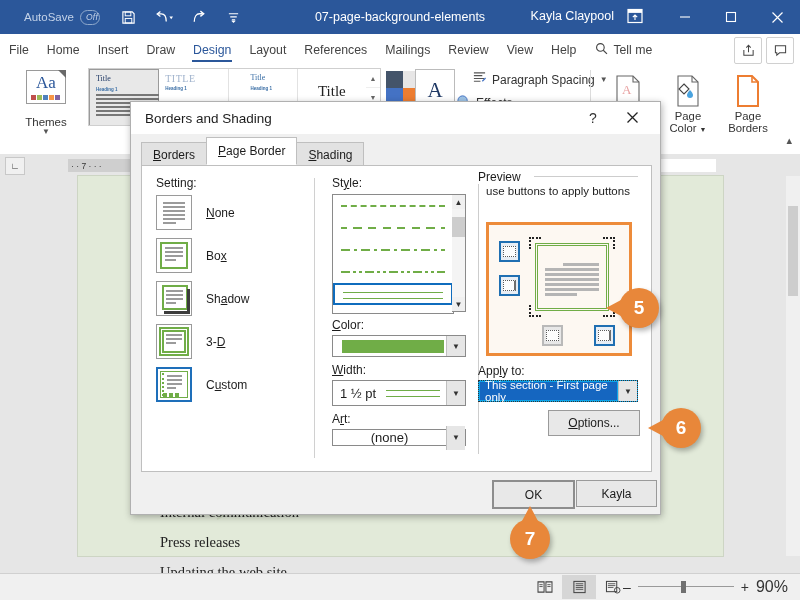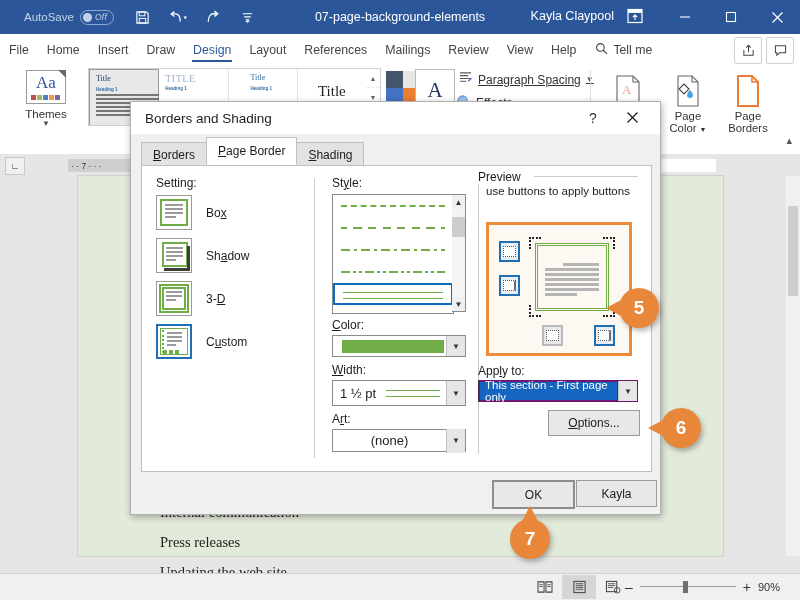--- a/index.html
+++ b/index.html
@@ -15,21 +15,21 @@
   .titlebar {
     position: absolute; left: 0; top: 0; width: 800px; height: 34px;
     background: #2b579a; color: #ffffff;
     display: flex; align-items: center;
   }
   .autosave {
     display: flex; align-items: center; gap: 6px;
     margin-left: 24px; color: #c3d2e8; font-size: 11.5px;
   }
   .toggle-pill {
-    width: 34px; height: 15px; border-radius: 8px;
+    width: 20px; height: 15px; border-radius: 8px;
     border: 1px solid #8fa9cc; display: flex; align-items: center;
     padding: 0 2px; box-sizing: border-box; gap: 3px; font-style: italic;
   }
   .toggle-knob { width: 9px; height: 9px; border-radius: 50%; background: #c3d2e8; }
   .toggle-off { font-size: 8.5px; color: #c3d2e8; letter-spacing: .3px; }
   .qat { display: flex; align-items: center; gap: 13px; margin-left: 18px; }
   .qat-btn { width: 22px; height: 22px; display: flex; align-items: center; justify-content: center; color: #fff; }
   .qat-btn svg { display: block; }
   .doctitle {
     position: absolute; left: 0; right: 0; text-align: center;
@@ -65,21 +65,21 @@
     display: flex; align-items: center; justify-content: center; background: #fff;
   }
 
   
   .ribbon {
     position: absolute; left: 0; top: 66px; width: 800px; height: 88px;
     background: #ffffff; border-bottom: 1px solid #d4d4d4;
   }
   .grp-themes { position: absolute; left: 10px; top: 2px; width: 72px; text-align: center; }
   .themes-icon {
-    width: 40px; height: 34px; margin: 2px auto 4px; border: 1px solid #9a9a9a;
+    width: 40px; height: 34px; margin: 2px auto 12px; border: 1px solid #9a9a9a;
     background: #fff; position: relative; box-sizing: border-box;
   }
   .themes-icon .aa { font-size: 17px; color: #2b579a; line-height: 24px; font-family: "Liberation Serif", serif; }
   .themes-icon .swatches { position: absolute; left: 4px; bottom: 3px; display: flex; gap: 1px; }
   .themes-icon .swatches i { width: 5px; height: 5px; display: block; }
   .themes-icon .fold {
     position: absolute; right: -1px; top: -1px; width: 0; height: 0;
     border-left: 8px solid transparent; border-top: 8px solid #6a6a6a;
   }
   .grp-themes .lbl { font-size: 11.5px; color: #333; margin-top: 3px; }
@@ -101,21 +101,21 @@
   .sg-body i { display: block; height: 2px; background: #777; margin-bottom: 2px; }
   .sg-scroll { position: absolute; left: 366px; top: 2px; width: 14px; height: 56px; border: 1px solid #cfcfcf; border-left: none; background: #fff; }
   .sg-scroll div { height: 18px; display: flex; align-items: center; justify-content: center; font-size: 7px; color: #666; border-bottom: 1px solid #eee; }
 
   .colorblock { position: absolute; left: 386px; top: 5px; width: 34px; height: 34px; display: grid; grid-template-columns: 17px 17px; grid-template-rows: 17px 17px; }
   .bigA {
     position: absolute; left: 415px; top: 3px; width: 38px; height: 40px;
     border: 1px solid #bbb; background: #fff; display: flex; align-items: center; justify-content: center;
     font-size: 21px; font-family: "Liberation Serif", serif; color: #1f3864;
   }
-  .para-spacing { position: absolute; left: 458px; top: 5px; font-size: 12px; color: #333; display: flex; align-items: center; gap: 5px; text-decoration: underline; }
+  .para-spacing { position: absolute; left: 472px; top: 5px; font-size: 12px; color: #333; display: flex; align-items: center; gap: 5px; }
   .effects { position: absolute; left: 456px; top: 28px; font-size: 12px; color: #333; display: flex; align-items: center; gap: 5px; }
   .ribbon-sep { position: absolute; top: 4px; width: 1px; height: 74px; background: #dcdcdc; }
 
   .bg-grp { position: absolute; left: 600px; top: 2px; display: flex; gap: 4px; }
   .bg-btn { width: 56px; text-align: center; }
   .bg-btn .gl { height: 40px; display: flex; align-items: flex-end; justify-content: center; padding-bottom: 2px; }
   .bg-btn .bl { font-size: 11.3px; color: #333; line-height: 12px; }
   .bg-grp-name { position: absolute; left: 600px; top: 70px; font-size: 11px; color: #555; }
   .ribbon-collapse { position: absolute; right: 8px; top: 68px; font-size: 11px; color: #555; }
 
@@ -164,21 +164,21 @@
     position: absolute; left: 0; bottom: 0; width: 800px; height: 26px;
     background: #f0f0f0; border-top: 1px solid #d0d0d0; display: flex; align-items: center;
   }
   .viewbtns { position: absolute; right: 170px; display: flex; gap: 0; }
   .viewbtn { width: 34px; height: 24px; display: flex; align-items: center; justify-content: center; }
   .viewbtn.active { background: #d6d6d6; }
   .zoomctl { position: absolute; right: 12px; display: flex; align-items: center; gap: 7px; }
   .zoom-slider { width: 96px; height: 14px; position: relative; }
   .zoom-slider .bar { position: absolute; left: 0; right: 0; top: 6px; height: 1px; background: #9a9a9a; }
   .zoom-slider .knob { position: absolute; left: 43px; top: 1px; width: 5px; height: 12px; background: #707070; }
-  .zoom-pct { font-size: 11px; color: #333; min-width: 30px; text-align: left; }
+  .zoom-pct { font-size: 16px; color: #333; min-width: 30px; text-align: right; }
 
   
   .dialog {
     position: absolute; left: 130px; top: 101px; width: 529px; height: 412px;
     background: #ffffff; border: 1px solid #b0b0b0; box-shadow: 1px 2px 7px rgba(0,0,0,.3);
   }
   .dlg-title {
     position: absolute; left: 0; top: 0; width: 100%; height: 32px; background: #fff;
     display: flex; align-items: center;
   }
@@ -266,21 +266,21 @@
   .page-mock .gborder {
     position: absolute; left: 2px; top: 2px; right: 2px; bottom: 2px;
     border: 1px solid #70ad47; box-shadow: inset 0 0 0 1px #fdf8f2, inset 0 0 0 2px #70ad47;
   }
   .page-mock .txt { position: absolute; left: 12px; top: 22px; width: 54px; }
   .page-mock .txt i { display: block; height: 3px; background: #b5b5b5; margin-bottom: 2px; }
 
   .applyto-lbl { position: absolute; left: 336px; top: 198px; font-size: 12px; color: #1c1c1c; }
   .applyto {
     position: absolute; left: 336px; top: 214px; width: 160px; height: 22px;
-    border: 1px dotted #333; background: #701a75; box-sizing: border-box; display: flex;
+    border: 1px dotted #333; background: #0ea5e9; box-sizing: border-box; display: flex;
   }
   .applyto .sel-val {
     flex: 1; background: #1566c0; color: #fff; font-size: 11.5px;
     display: flex; align-items: center; padding-left: 5px; margin: 1px;
   }
   .applyto .arrow { width: 18px; background: #e6e6e6; border-left: 1px solid #c0c0c0; display: flex; align-items: center; justify-content: center; font-size: 8px; color: #333; }
   .optbtn {
     position: absolute; left: 406px; top: 244px; width: 90px; height: 24px;
     border: 1px solid #9a9a9a; background: #e8e8e8; font-size: 12px; color: #1c1c1c;
     display: flex; align-items: center; justify-content: center;
@@ -616,20 +616,33 @@
         <div class="dtab"><span class="u">B</span>orders</div>
         <div class="dtab active"><span class="u">P</span>age Border</div>
         <div class="dtab"><span class="u">S</span>hading</div>
       </div>
 
       <div class="panel">
 
         <div class="sec-label" style="left:14px; top:10px;">Setting:</div>
         <div class="setting-list">
 
+          <div class="setting-item">
+            <div class="set-ico">
+              <div class="mini-lines">
+                  <i></i>
+                  <i></i>
+                  <i></i>
+                  <i></i>
+                  <i></i>
+                  <i></i>
+                </div>
+            </div>
+            <div class="set-txt"><span class="u">N</span>one</div>
+          </div>
 
           <div class="setting-item">
             <div class="set-ico">
               <div style="position:absolute;left:3px;top:3px;right:3px;bottom:3px;border:2px solid #70ad47;"></div>
               <div class="mini-lines" style="left:8px;top:8px;right:8px;">
                   <i></i>
                   <i></i>
                   <i></i>
                   <i></i>
                 </div>
@@ -721,21 +734,21 @@
         <div class="sec-label" style="left:190px; top:197px;"><span class="u">W</span>idth:</div>
         <div class="combo" style="left:190px; top:214px; width:134px; height:26px;">
           <span class="val">
             <span>1 ½ pt</span>
             <span style="flex:1;height:5px;border-top:1.5px solid #70ad47;border-bottom:1.5px solid #70ad47;margin-right:6px;"></span>
           </span>
           <div class="arrow" style="height:24px;">▼</div>
         </div>
 
         <div class="sec-label" style="left:190px; top:246px;">A<span class="u">r</span>t:</div>
-        <div class="combo" style="left:190px; top:263px; width:134px; height:23px;">
+        <div class="combo" style="left:190px; top:263px; width:134px; height:17px;">
           <div class="val" style="justify-content:center;padding-left:0;">(none)</div>
           <div class="arrow" style="height:24px;">▼</div>
         </div>
 
         <div class="preview-left-rule"></div>
         <div class="preview-rule"></div>
         <div class="preview-legend">Preview</div>
         <div class="prev-help">
           <div>use buttons to apply buttons</div>
         </div>

